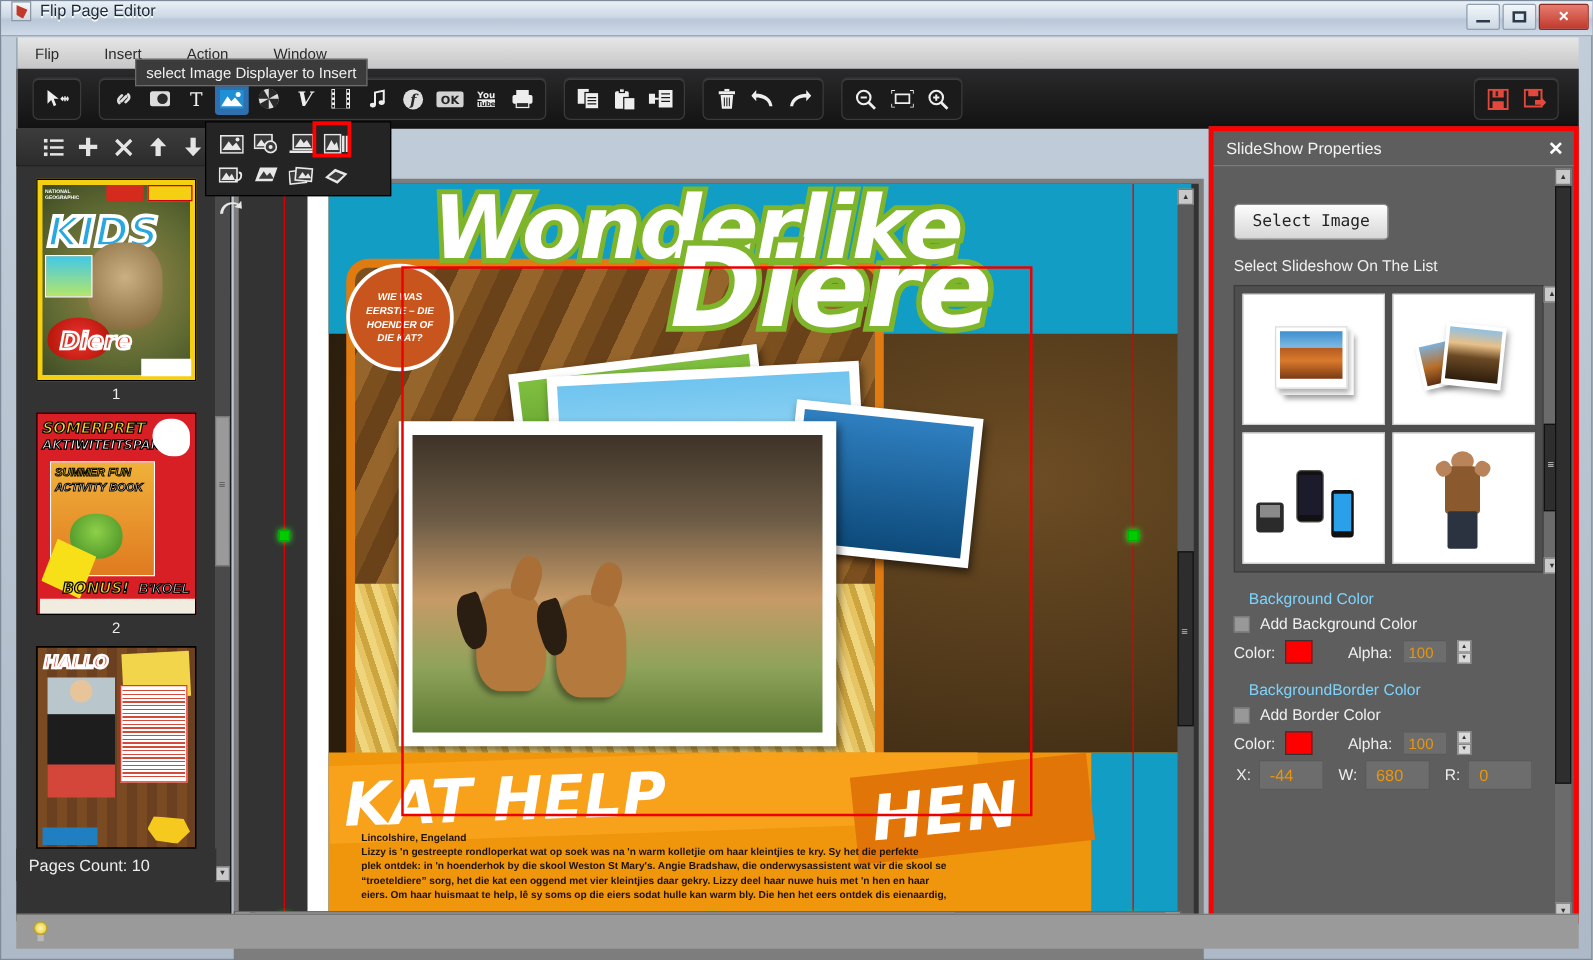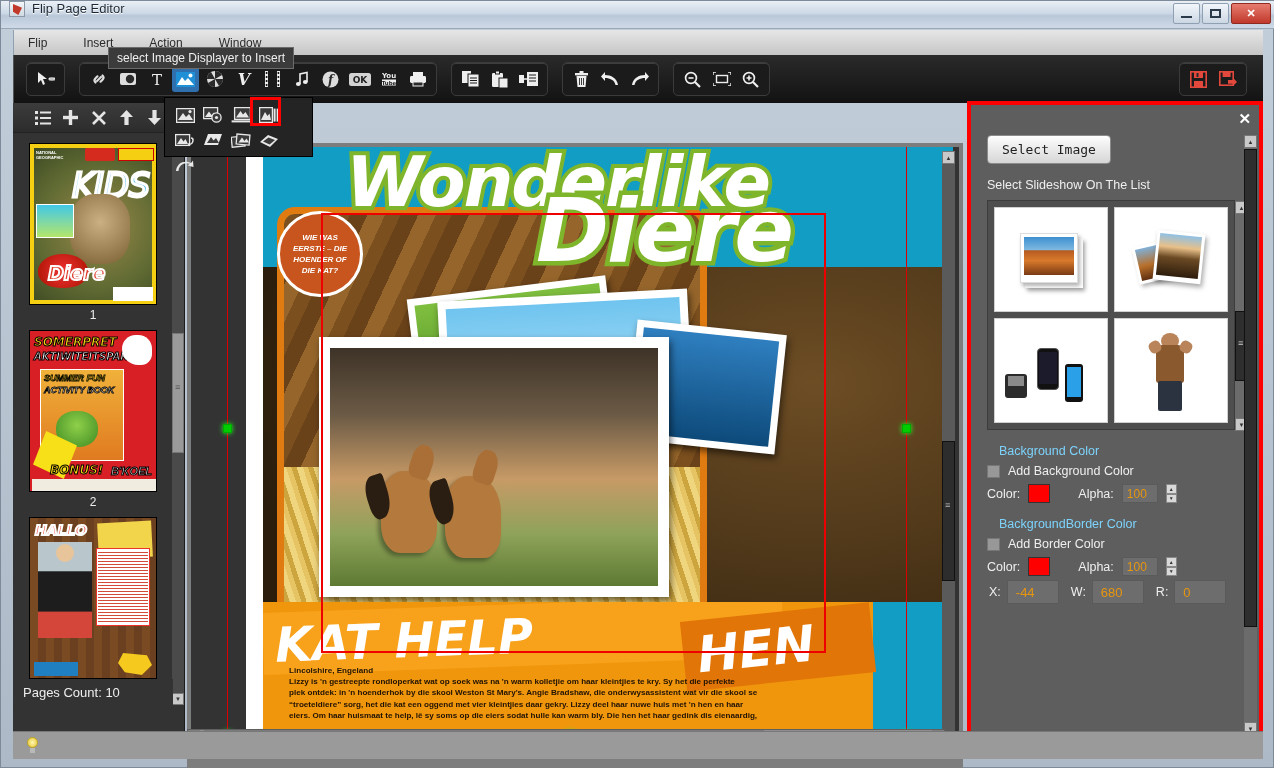--- a/index.html
+++ b/index.html
@@ -582,22 +582,22 @@
 
     <div class="thumbs">
 
       <div class="thumb">
         <div class="img" style="background:#f5cf12;">
           <div style="position:absolute;left:4px;top:4px;right:4px;bottom:4px;
             background:radial-gradient(circle at 55% 52%,#9b8a4a,#5f6a33 60%,#3d4a22);"></div>
           <div style="position:absolute;left:6px;top:6px;font-size:4px;color:#fff;font-weight:bold;">NATIONAL<br>GEOGRAPHIC</div>
           <div style="position:absolute;left:55px;top:4px;width:30px;height:13px;background:#d52b1e;border-radius:2px;"></div>
           <div style="position:absolute;left:88px;top:4px;width:36px;height:13px;background:#f5cf12;border:1px solid #c00;"></div>
-          <div style="position:absolute;left:8px;top:22px;width:112px;text-align:right;
-            font-size:33px;font-weight:normal;font-style:italic;color:#29a8e0;
+          <div style="position:absolute;left:8px;top:22px;width:112px;text-align:left;
+            font-size:33px;font-weight:bold;font-style:italic;color:#29a8e0;
             -webkit-text-stroke:3px #fff;font-family:'DejaVu Sans',sans-serif;">KIDS</div>
           <div style="position:absolute;left:40px;top:50px;width:60px;height:70px;
             background:radial-gradient(circle at 50% 40%,#cbb083,#7a5f33);border-radius:40%;"></div>
           <div style="position:absolute;left:6px;top:60px;width:38px;height:34px;
             background:linear-gradient(#42c8e8,#b4e66a);border:1px solid #fff;"></div>
           <div style="position:absolute;left:8px;top:110px;width:50px;height:34px;
             background:radial-gradient(circle,#e33,#a10);border-radius:50% 50% 45% 45%;"></div>
           <div style="position:absolute;left:18px;top:118px;font-size:19px;font-weight:bold;
             font-style:italic;color:#e03c2a;-webkit-text-stroke:2px #fff;
             font-family:'DejaVu Sans',sans-serif;">Diere</div>
@@ -711,21 +711,21 @@
         <div class="hen-band">
           <div class="hen-txt">HEN</div>
         </div>
       </div>
 
       <div class="body-copy">
         <b>Lincolshire, Engeland</b>
         <div>Lizzy is 'n gestreepte rondloperkat wat op soek was na 'n warm kolletjie om haar kleintjies te kry. Sy het die perfekte</div>
         <div>plek ontdek: in 'n hoenderhok by die skool Weston St Mary's. Angie Bradshaw, die onderwysassistent wat vir die skool se</div>
         <div>“troeteldiere” sorg, het die kat een oggend met vier kleintjies daar gekry. Lizzy deel haar nuwe huis met 'n hen en haar</div>
-        <div>eiers. Om haar huismaat te help, lê sy soms op die eiers sodat hulle kan warm bly. Die hen het haar gedink dis eienaardig,</div>
+        <div>eiers. Om haar huismaat te help, lê sy soms op die eiers sodat hulle kan warm bly. Die hen het eers ontdek dis eienaardig,</div>
       </div>
 
       <div class="guide-v" style="left:36px;"></div>
       <div class="guide-v" style="left:715px;"></div>
       <div class="guide-h" style="top:588px;"></div>
       <div class="sel-rect"></div>
       <div class="handle" style="left:32px;top:277px;"></div>
       <div class="handle" style="left:711px;top:277px;"></div>
       <div class="handle" style="left:32px;top:584px;"></div>
       <div class="handle" style="left:711px;top:584px;"></div>
@@ -740,20 +740,21 @@
   </div>
 
   <div class="hsb">
     <div class="harr" style="left:0;top:0;">◀</div>
     <div class="hthumb">|||</div>
     <div class="harr" style="right:0;top:0;">▶</div>
   </div>
 
   <div class="props-outer">
     <div class="props">
+      <div class="props-title">SlideShow Properties</div>
       <div class="props-close">✕</div>
 
       <div class="props-body">
         <div style="height:18px;"></div>
         <button class="btn3d">Select  Image</button>
         <div class="lbl" style="margin-top:14px;">Select Slideshow On The List</div>
 
         <div class="slist">
           <div class="scell">
             <div style="position:relative;width:72px;height:64px;">

